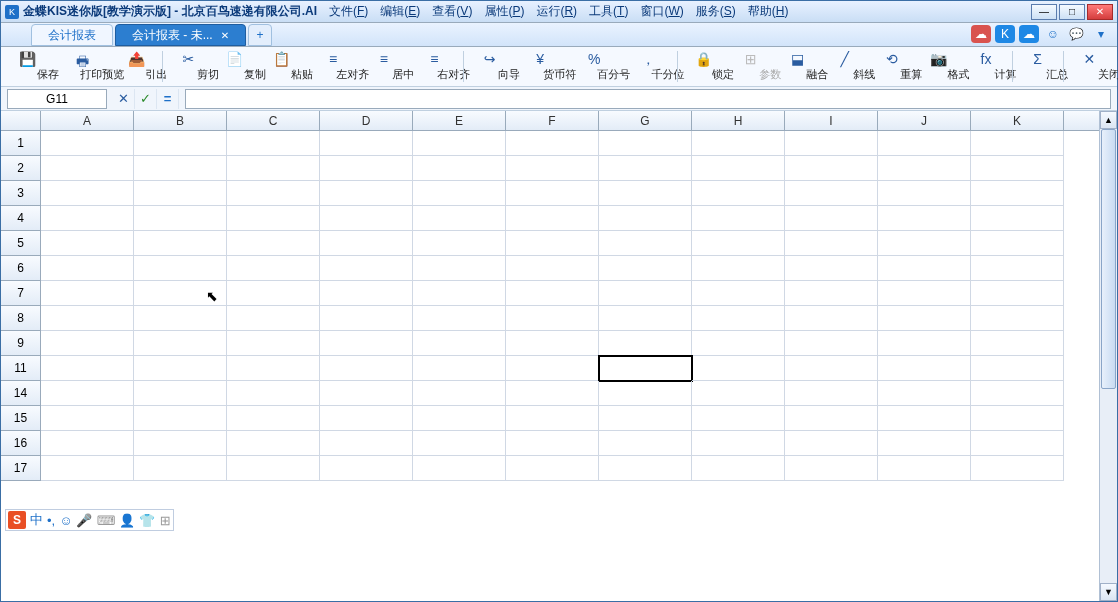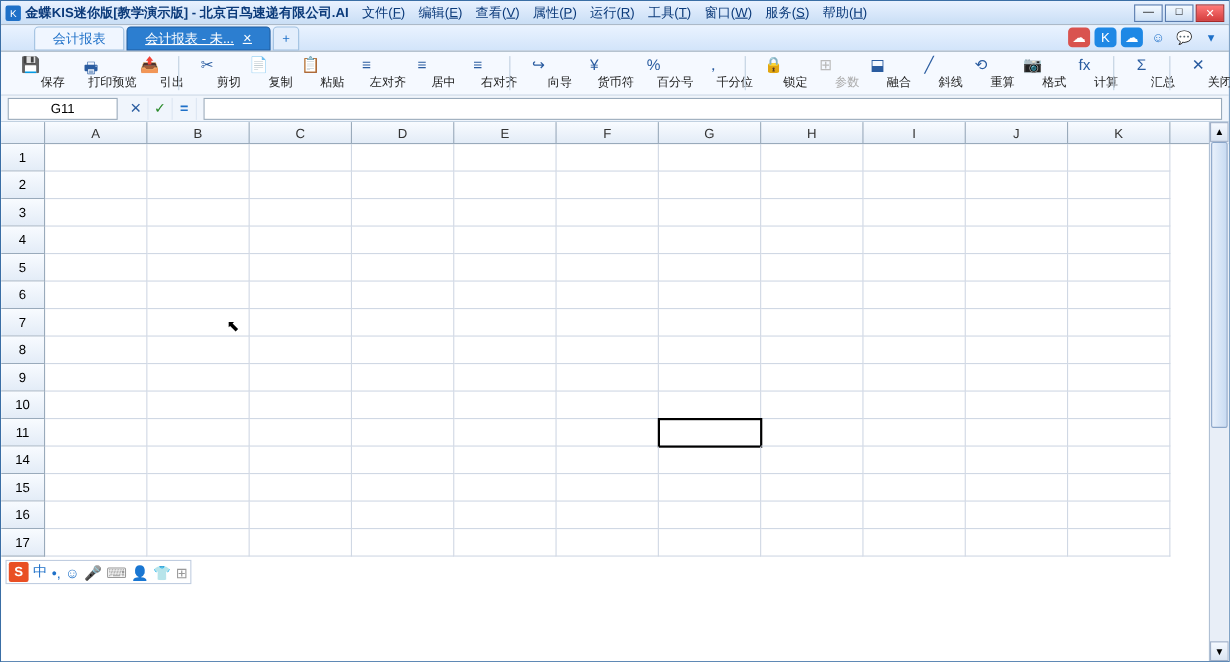--- a/index.html
+++ b/index.html
@@ -11,21 +11,21 @@
 .titlebar .menu { display: flex; margin-left: 6px; }
 .titlebar .menu span { padding: 2px 6px; cursor: default; color: #0b3a7a; }
 .titlebar .menu span u { text-decoration: underline; }
 .titlebar .spacer { flex: 1; }
 .winctrl { display: flex; gap: 2px; }
 .winctrl div { width: 26px; height: 16px; border: 1px solid #5a7cae; background: linear-gradient(#f5faff,#cde0f5); display: flex; align-items: center; justify-content: center; font-size: 10px; cursor: default; }
 .winctrl .close { background: linear-gradient(#ff7a7a,#d43d3d); color: #fff; border-color: #a52a2a; }
 .tabbar { height: 24px; background: linear-gradient(#eaf3ff,#d2e4fa); display: flex; align-items: flex-end; padding-left: 30px; border-bottom: 1px solid #9ab; position: relative; }
 .tab { height: 22px; padding: 0 16px; display: flex; align-items: center; border-radius: 4px 4px 0 0; margin-right: 2px; font-size: 12px; cursor: default; }
 .tab.inactive { background: #f0f6ff; border: 1px solid #a0c0e0; color: #1e70c8; }
-.tab.active { background: #2c7ed0; color: #fff; border: 1px solid #1e5da0; position: relative; text-decoration: underline; }
+.tab.active { background: #2c7ed0; color: #fff; border: 1px solid #1e5da0; position: relative; }
 .tab .close-x { margin-left: 8px; font-size: 10px; }
 .tab.newtab { width: 24px; padding: 0; justify-content: center; background: #e3eefc; border: 1px solid #a0c0e0; color: #1e70c8; }
 .tabbar-right { position: absolute; right: 6px; top: 2px; display: flex; gap: 4px; }
 .tabbar-right div { width: 20px; height: 18px; border-radius: 4px; display: flex; align-items: center; justify-content: center; font-size: 12px; color: #fff; cursor: default; }
 .tb { height: 40px; background: #f5f9ff; border-bottom: 1px solid #c0d0e0; display: flex; align-items: stretch; padding: 0 4px; }
 .tb .sep { width: 1px; background: #c0d0e0; margin: 4px 2px; }
 .tb .btn { display: flex; flex-direction: column; align-items: center; justify-content: center; padding: 0 4px; min-width: 28px; cursor: default; }
 .tb .btn .ic { font-size: 14px; height: 16px; color: #2a5ca0; }
 .tb .btn .lbl { font-size: 11px; color: #222; white-space: nowrap; margin-left: 39px; }
 .tb .btn.disabled .lbl { color: #aaa; }
@@ -342,34 +342,20 @@
           <div class="cell"></div>
           <div class="cell"></div>
           <div class="cell"></div>
           <div class="cell"></div>
           <div class="cell"></div>
           <div class="cell"></div>
           <div class="cell"></div>
           <div class="cell"></div>
         </div>
         <div class="row">
-          <div class="rowhdr">10</div>
-          <div class="cell"></div>
-          <div class="cell"></div>
-          <div class="cell"></div>
-          <div class="cell"></div>
-          <div class="cell"></div>
-          <div class="cell"></div>
-          <div class="cell"></div>
-          <div class="cell"></div>
-          <div class="cell"></div>
-          <div class="cell"></div>
-          <div class="cell"></div>
-        </div>
-        <div class="row">
           <div class="rowhdr">11</div>
           <div class="cell"></div>
           <div class="cell"></div>
           <div class="cell"></div>
           <div class="cell"></div>
           <div class="cell"></div>
           <div class="cell"></div>
           <div class="cell selected"></div>
           <div class="cell"></div>
           <div class="cell"></div>

